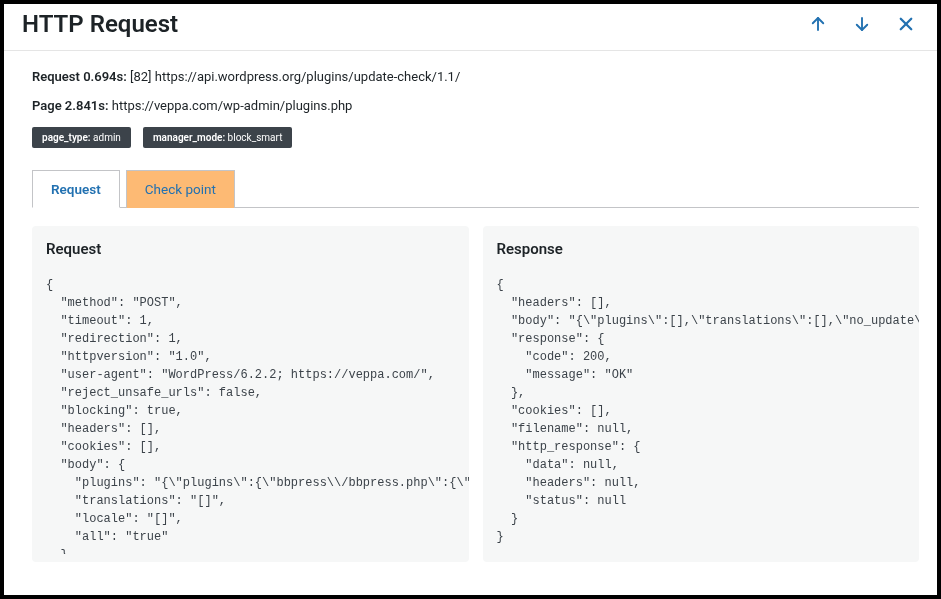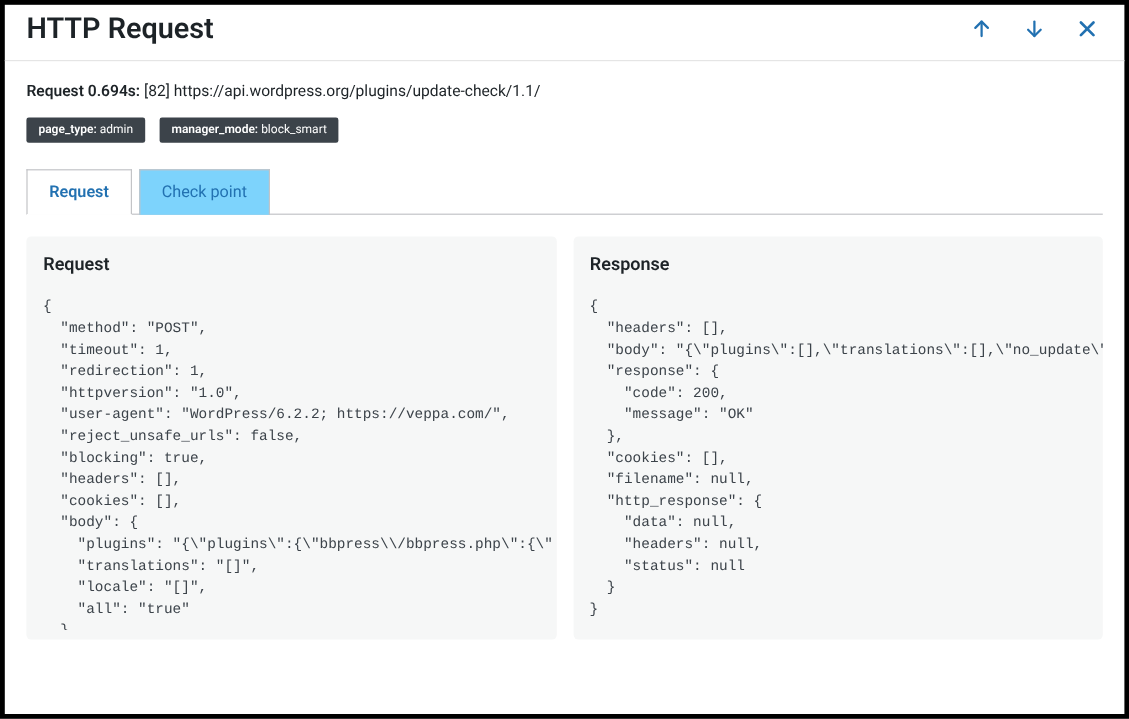--- a/index.html
+++ b/index.html
@@ -48,21 +48,21 @@
       align-items: center;
       justify-content: center;
     }
     .icon-btn svg {
       width: 18px;
       height: 18px;
     }
     .modal-body {
       flex: 1;
       overflow-y: scroll;
-      padding: 18px 18px 0 18px;
+      padding: 18px 18px 0 28px;
     }
     .info-line {
       font-size: 13px;
       color: #1d2327;
       margin-bottom: 14px;
     }
     .info-line b {
       font-weight: 600;
     }
     .tags {
@@ -83,21 +83,21 @@
     .tabs {
       display: flex;
       border-bottom: 1px solid #c3c4c7;
     }
     .tab {
       padding: 10px 18px;
       font-size: 13.5px;
       cursor: pointer;
       border: 1px solid #c3c4c7;
       border-bottom: none;
-      background: #7dd3fc;
+      background: #fdba74;
       color: #2271b1;
       margin-right: 6px;
       margin-bottom: -1px;
     }
     .tab.active {
       background: #fff;
       border-bottom: 1px solid #fff;
       font-weight: 600;
     }
     .panels {
@@ -174,20 +174,24 @@
           </svg>
       </button>
     </div>
   </div>
 
   <div class="modal-body">
     <div class="info-line">
       <b>Request 0.694s:</b>
       <span>[82]</span>
       <span>https://api.wordpress.org/plugins/update-check/1.1/</span>
+    </div>
+    <div class="info-line">
+      <b>Page 2.841s:</b>
+      <span>https://veppa.com/wp-admin/plugins.php</span>
     </div>
 
     <div class="tags">
       <div class="tag"><b>page_type:</b><span> admin</span></div>
       <div class="tag"><b>manager_mode:</b><span> block_smart</span></div>
     </div>
 
     <div class="tabs">
       <div class="tab active">Request</div>
       <div class="tab">Check point</div>

